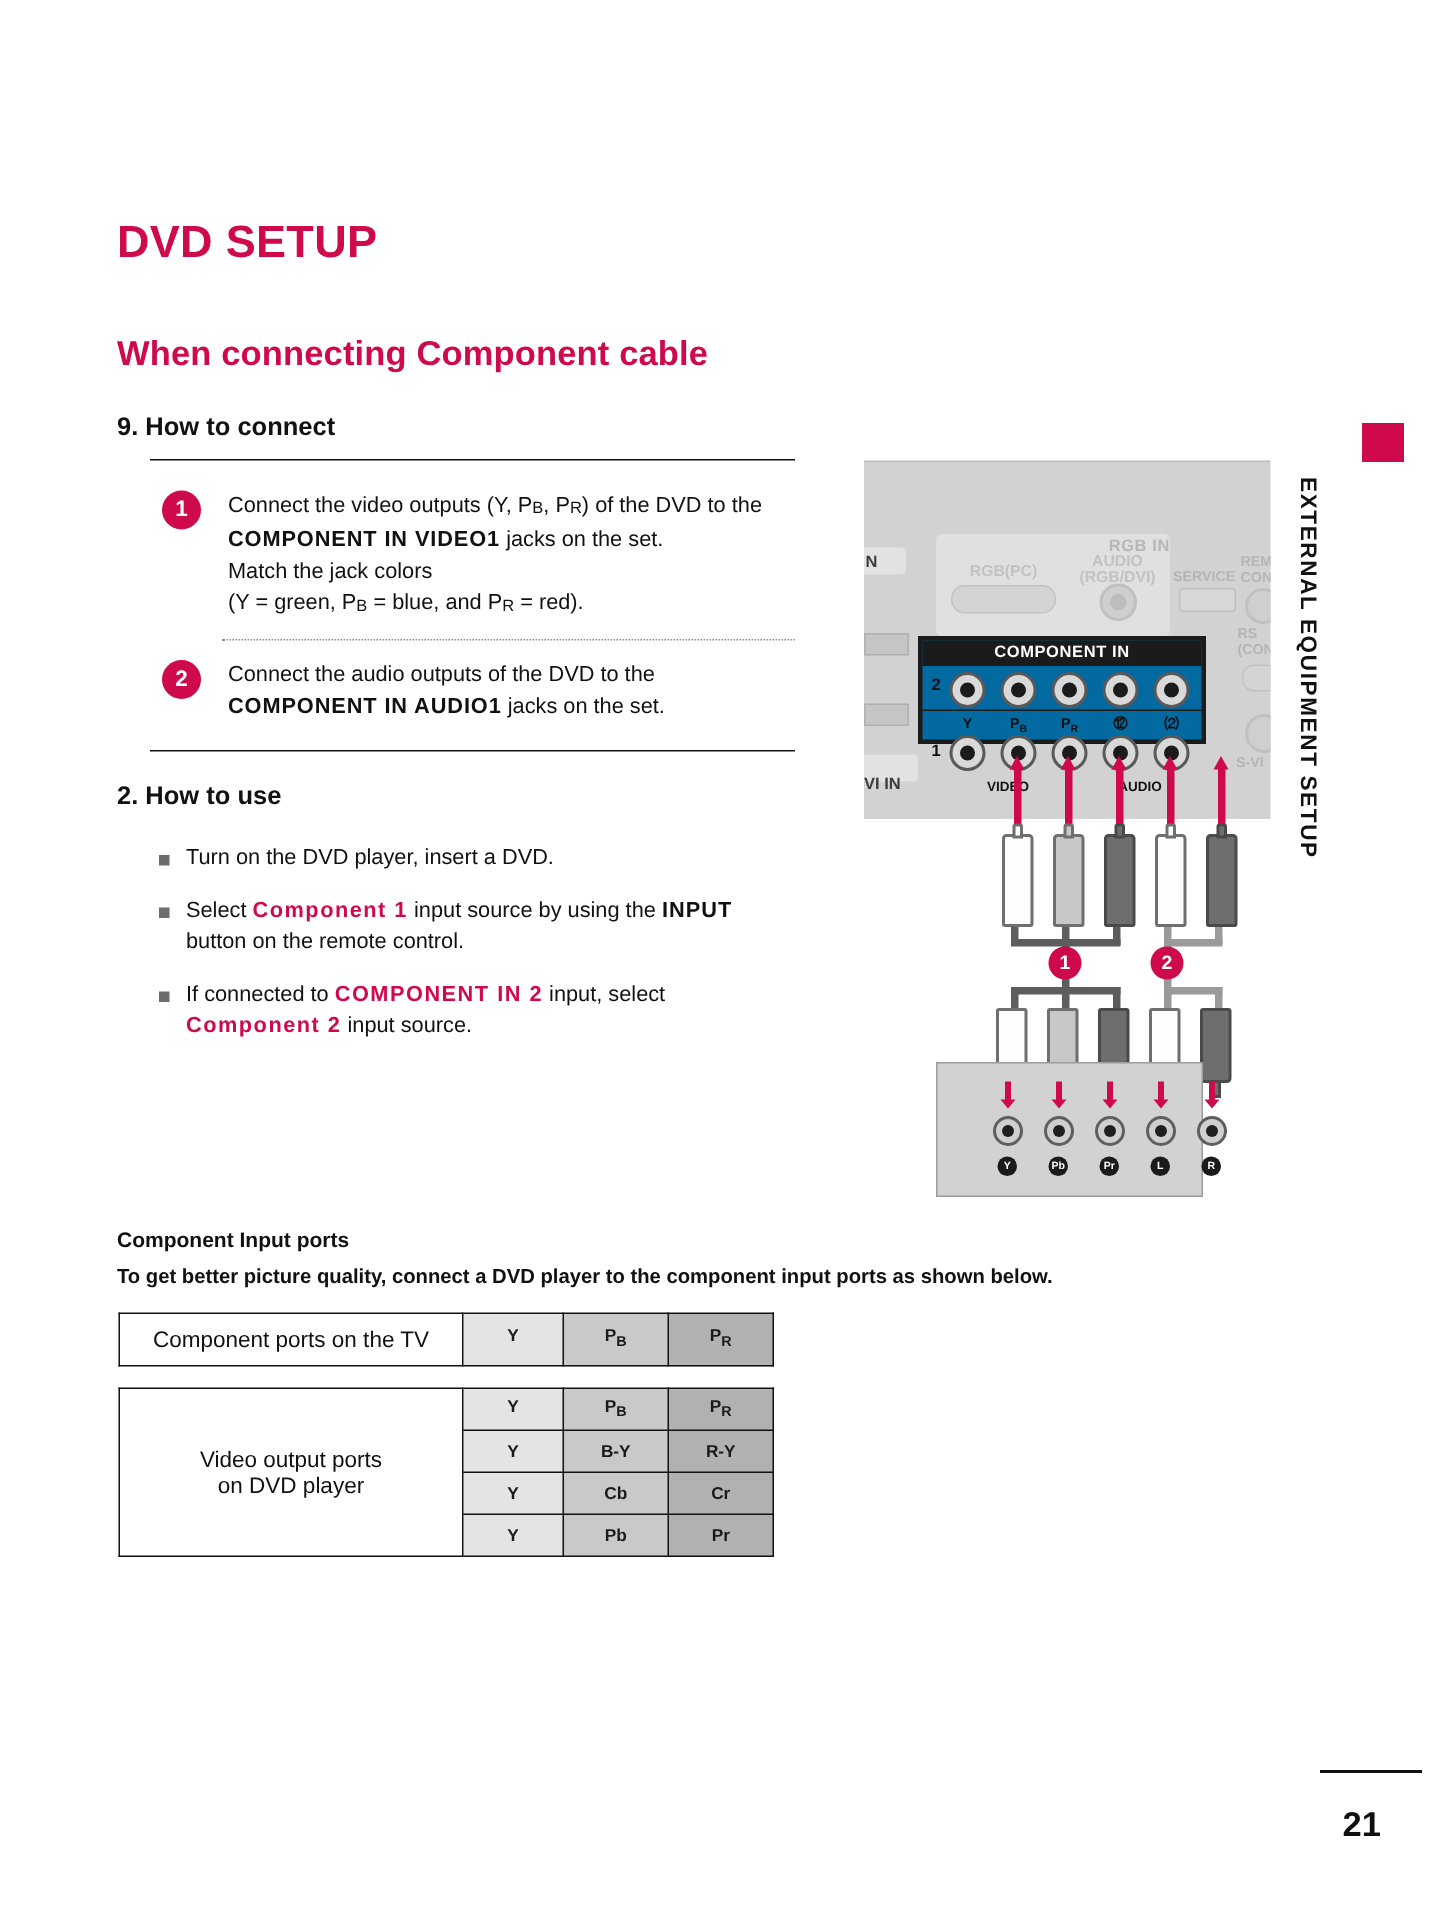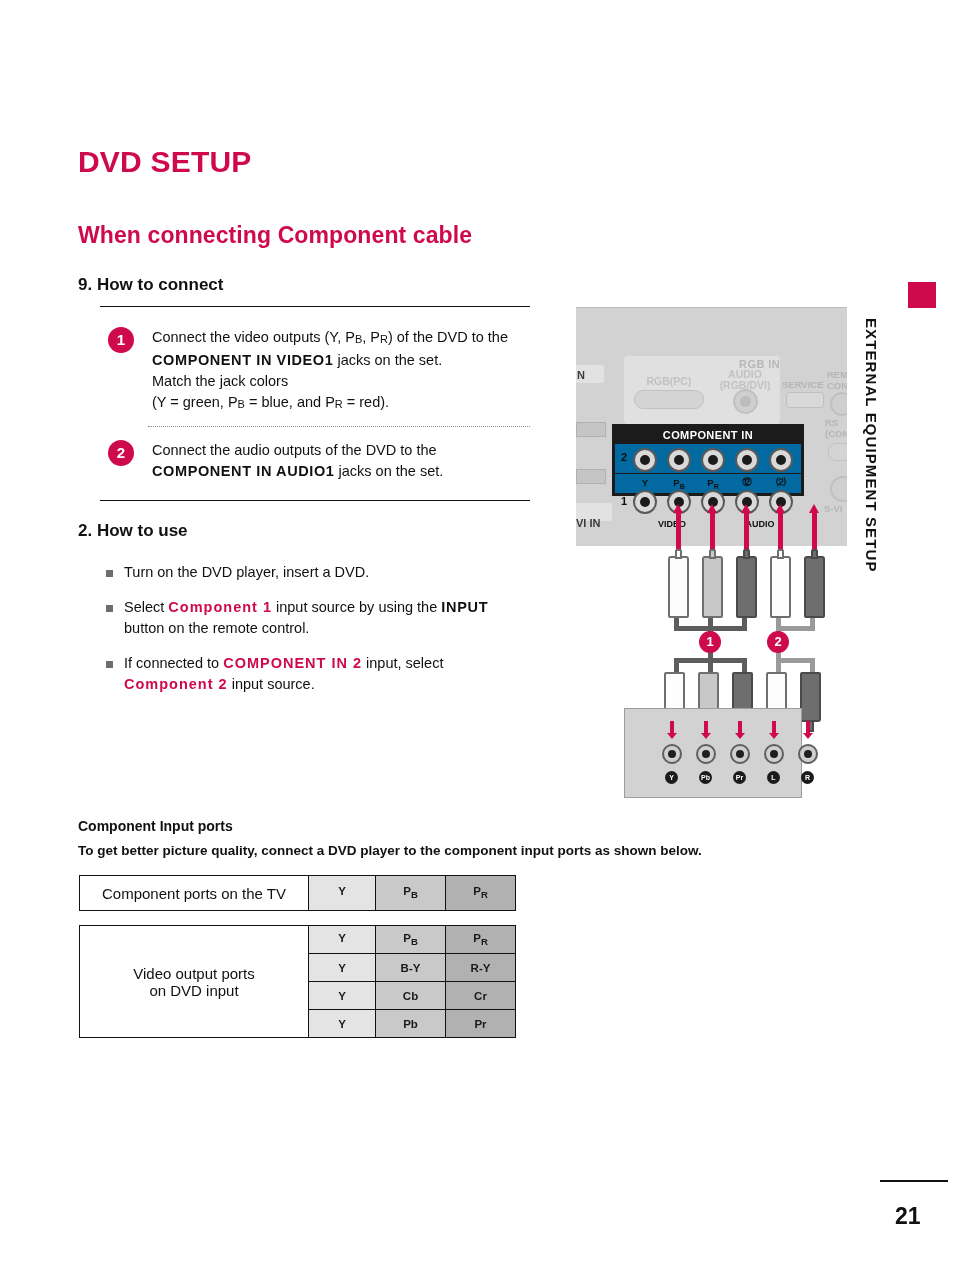--- a/index.html
+++ b/index.html
@@ -516,21 +516,21 @@
     <td class="c-pr"><span>P</span><sub>R</sub></td>
   </tr>
 </tbody>
   </table>
 
 <table class="tbl" id="table-dvd">
   <tbody>
       <tr>
     <td class="c-label" rowspan="4">
       <div>Video output ports</div>
-      <div>on DVD input</div>
+      <div>on DVD player</div>
     </td>
     <td class="c-y"><span>Y</span><sub></sub></td>
     <td class="c-pb"><span>P</span><sub>B</sub></td>
     <td class="c-pr"><span>P</span><sub>R</sub></td>
   </tr>
   <tr>
     <td class="c-y"><span>Y</span></td>
     <td class="c-pb"><span>B-Y</span></td>
     <td class="c-pr"><span>R-Y</span></td>
   </tr>

